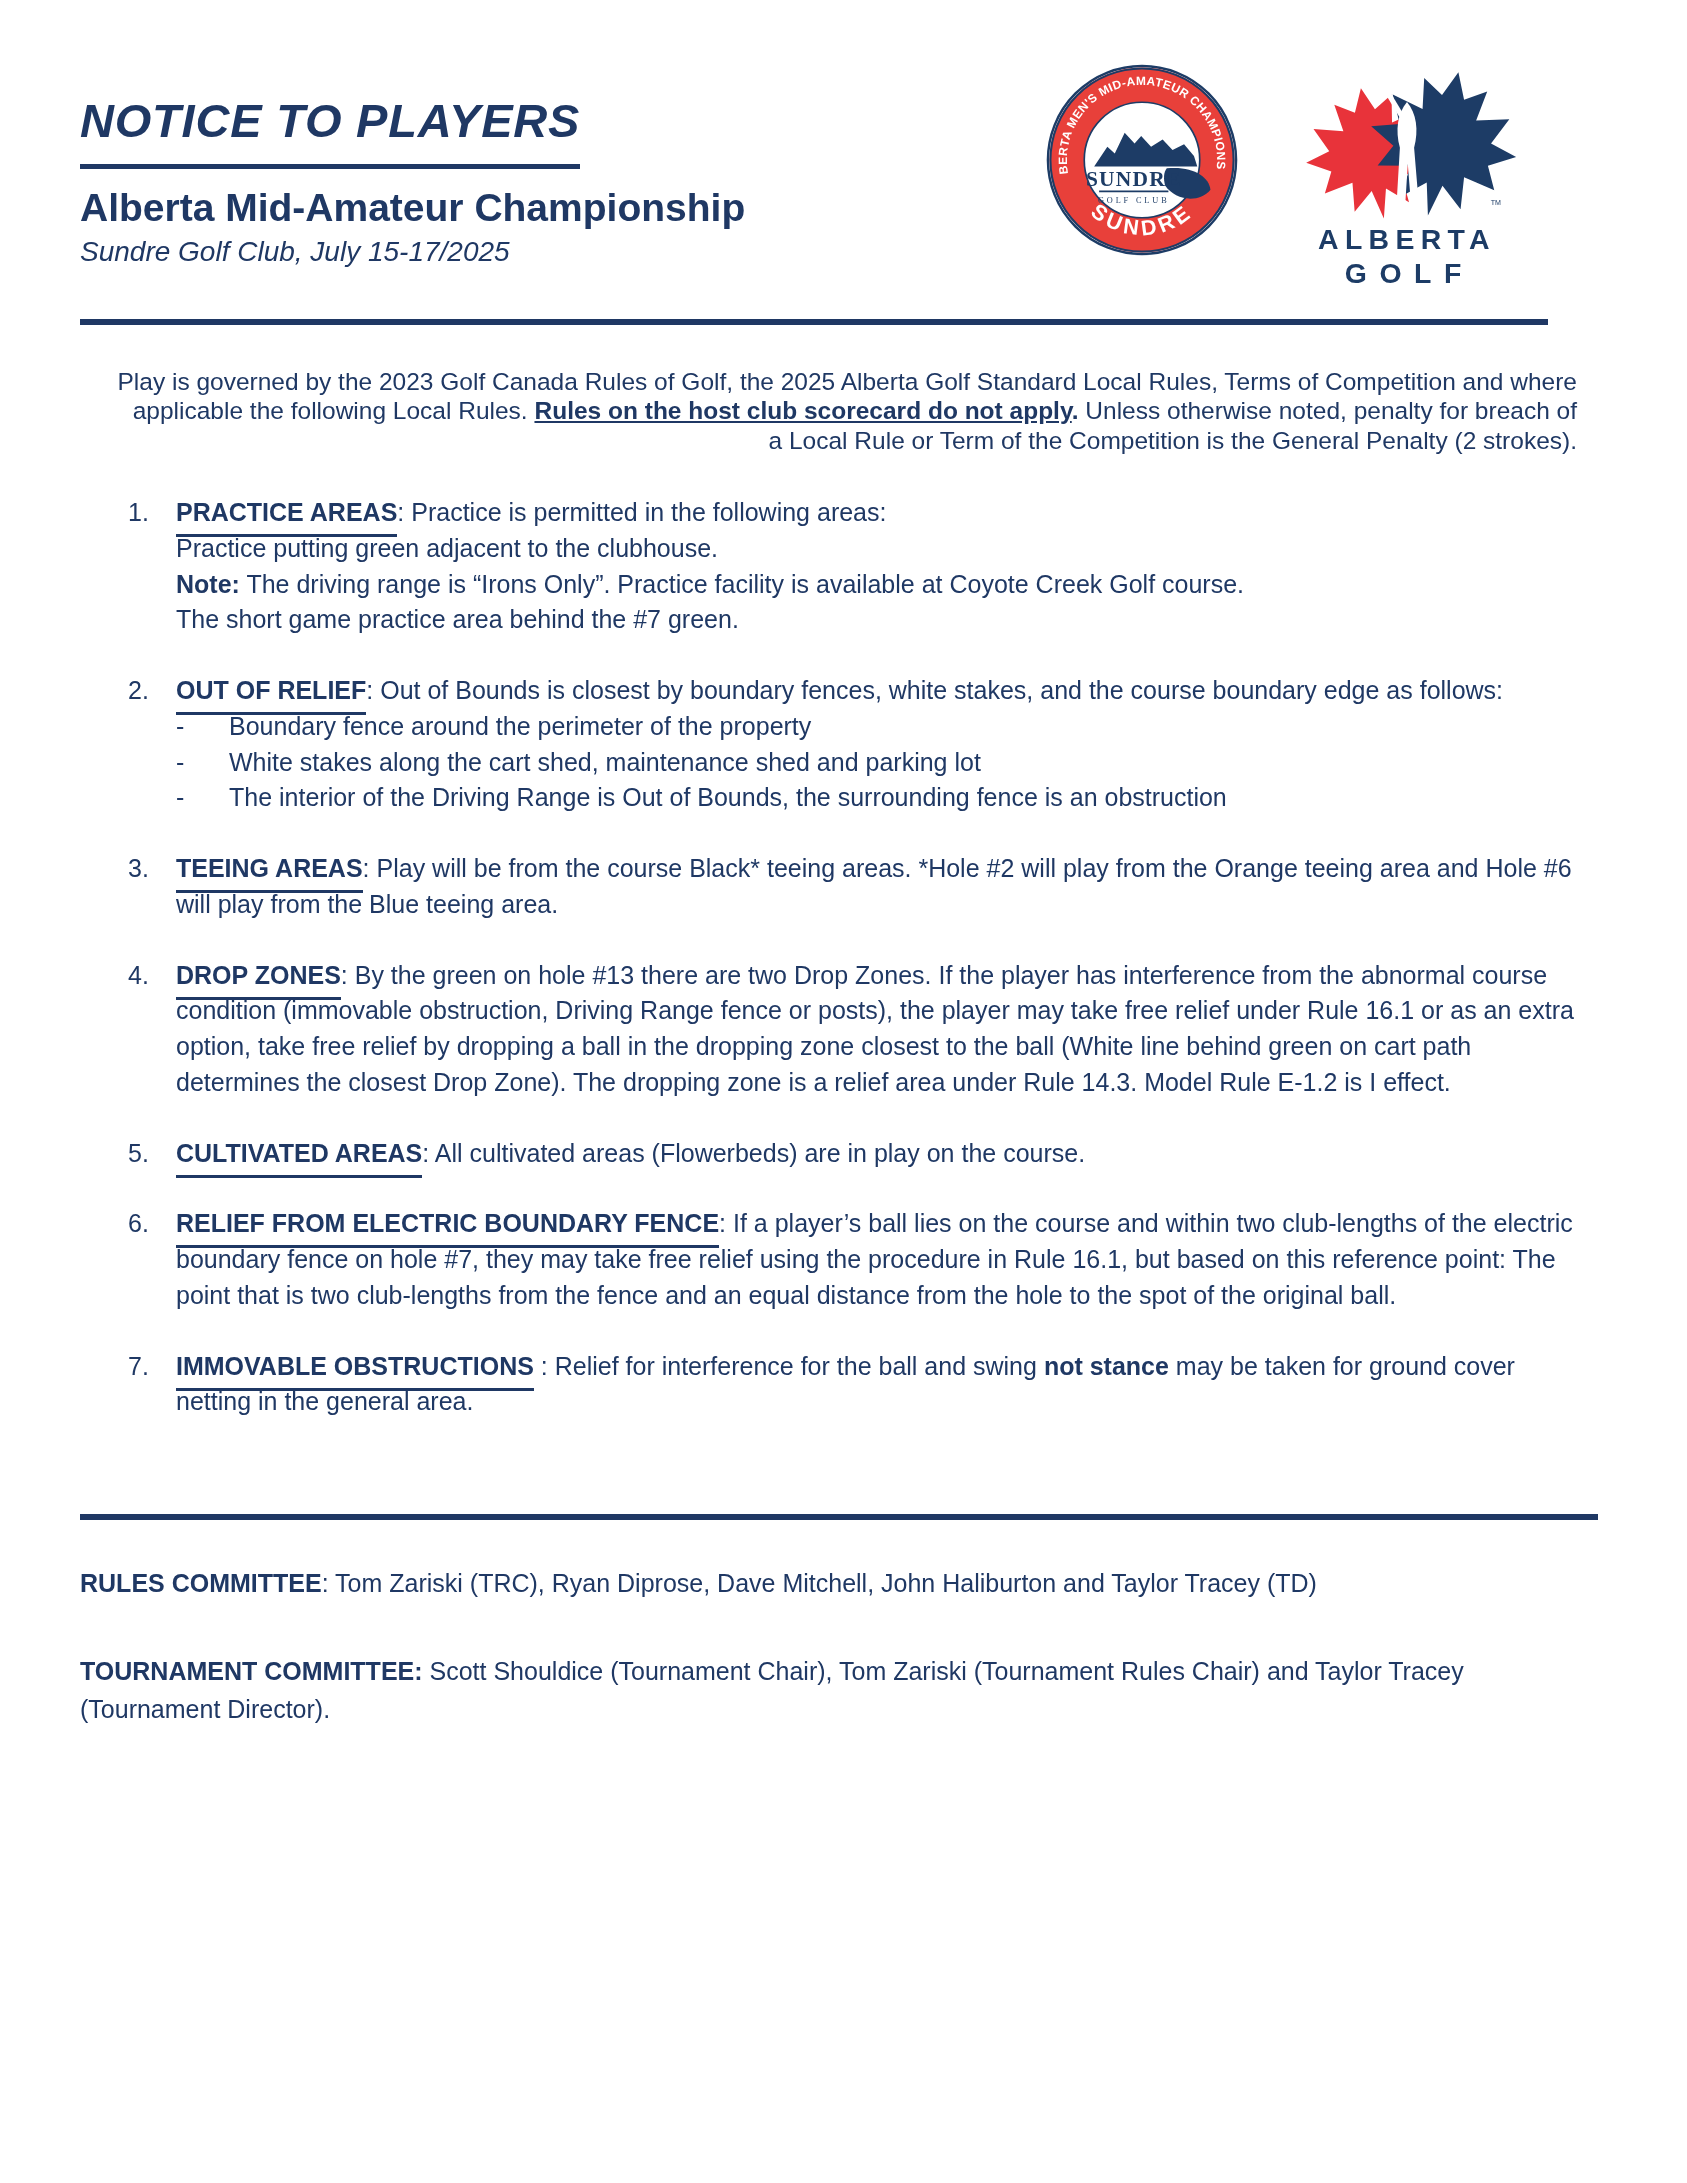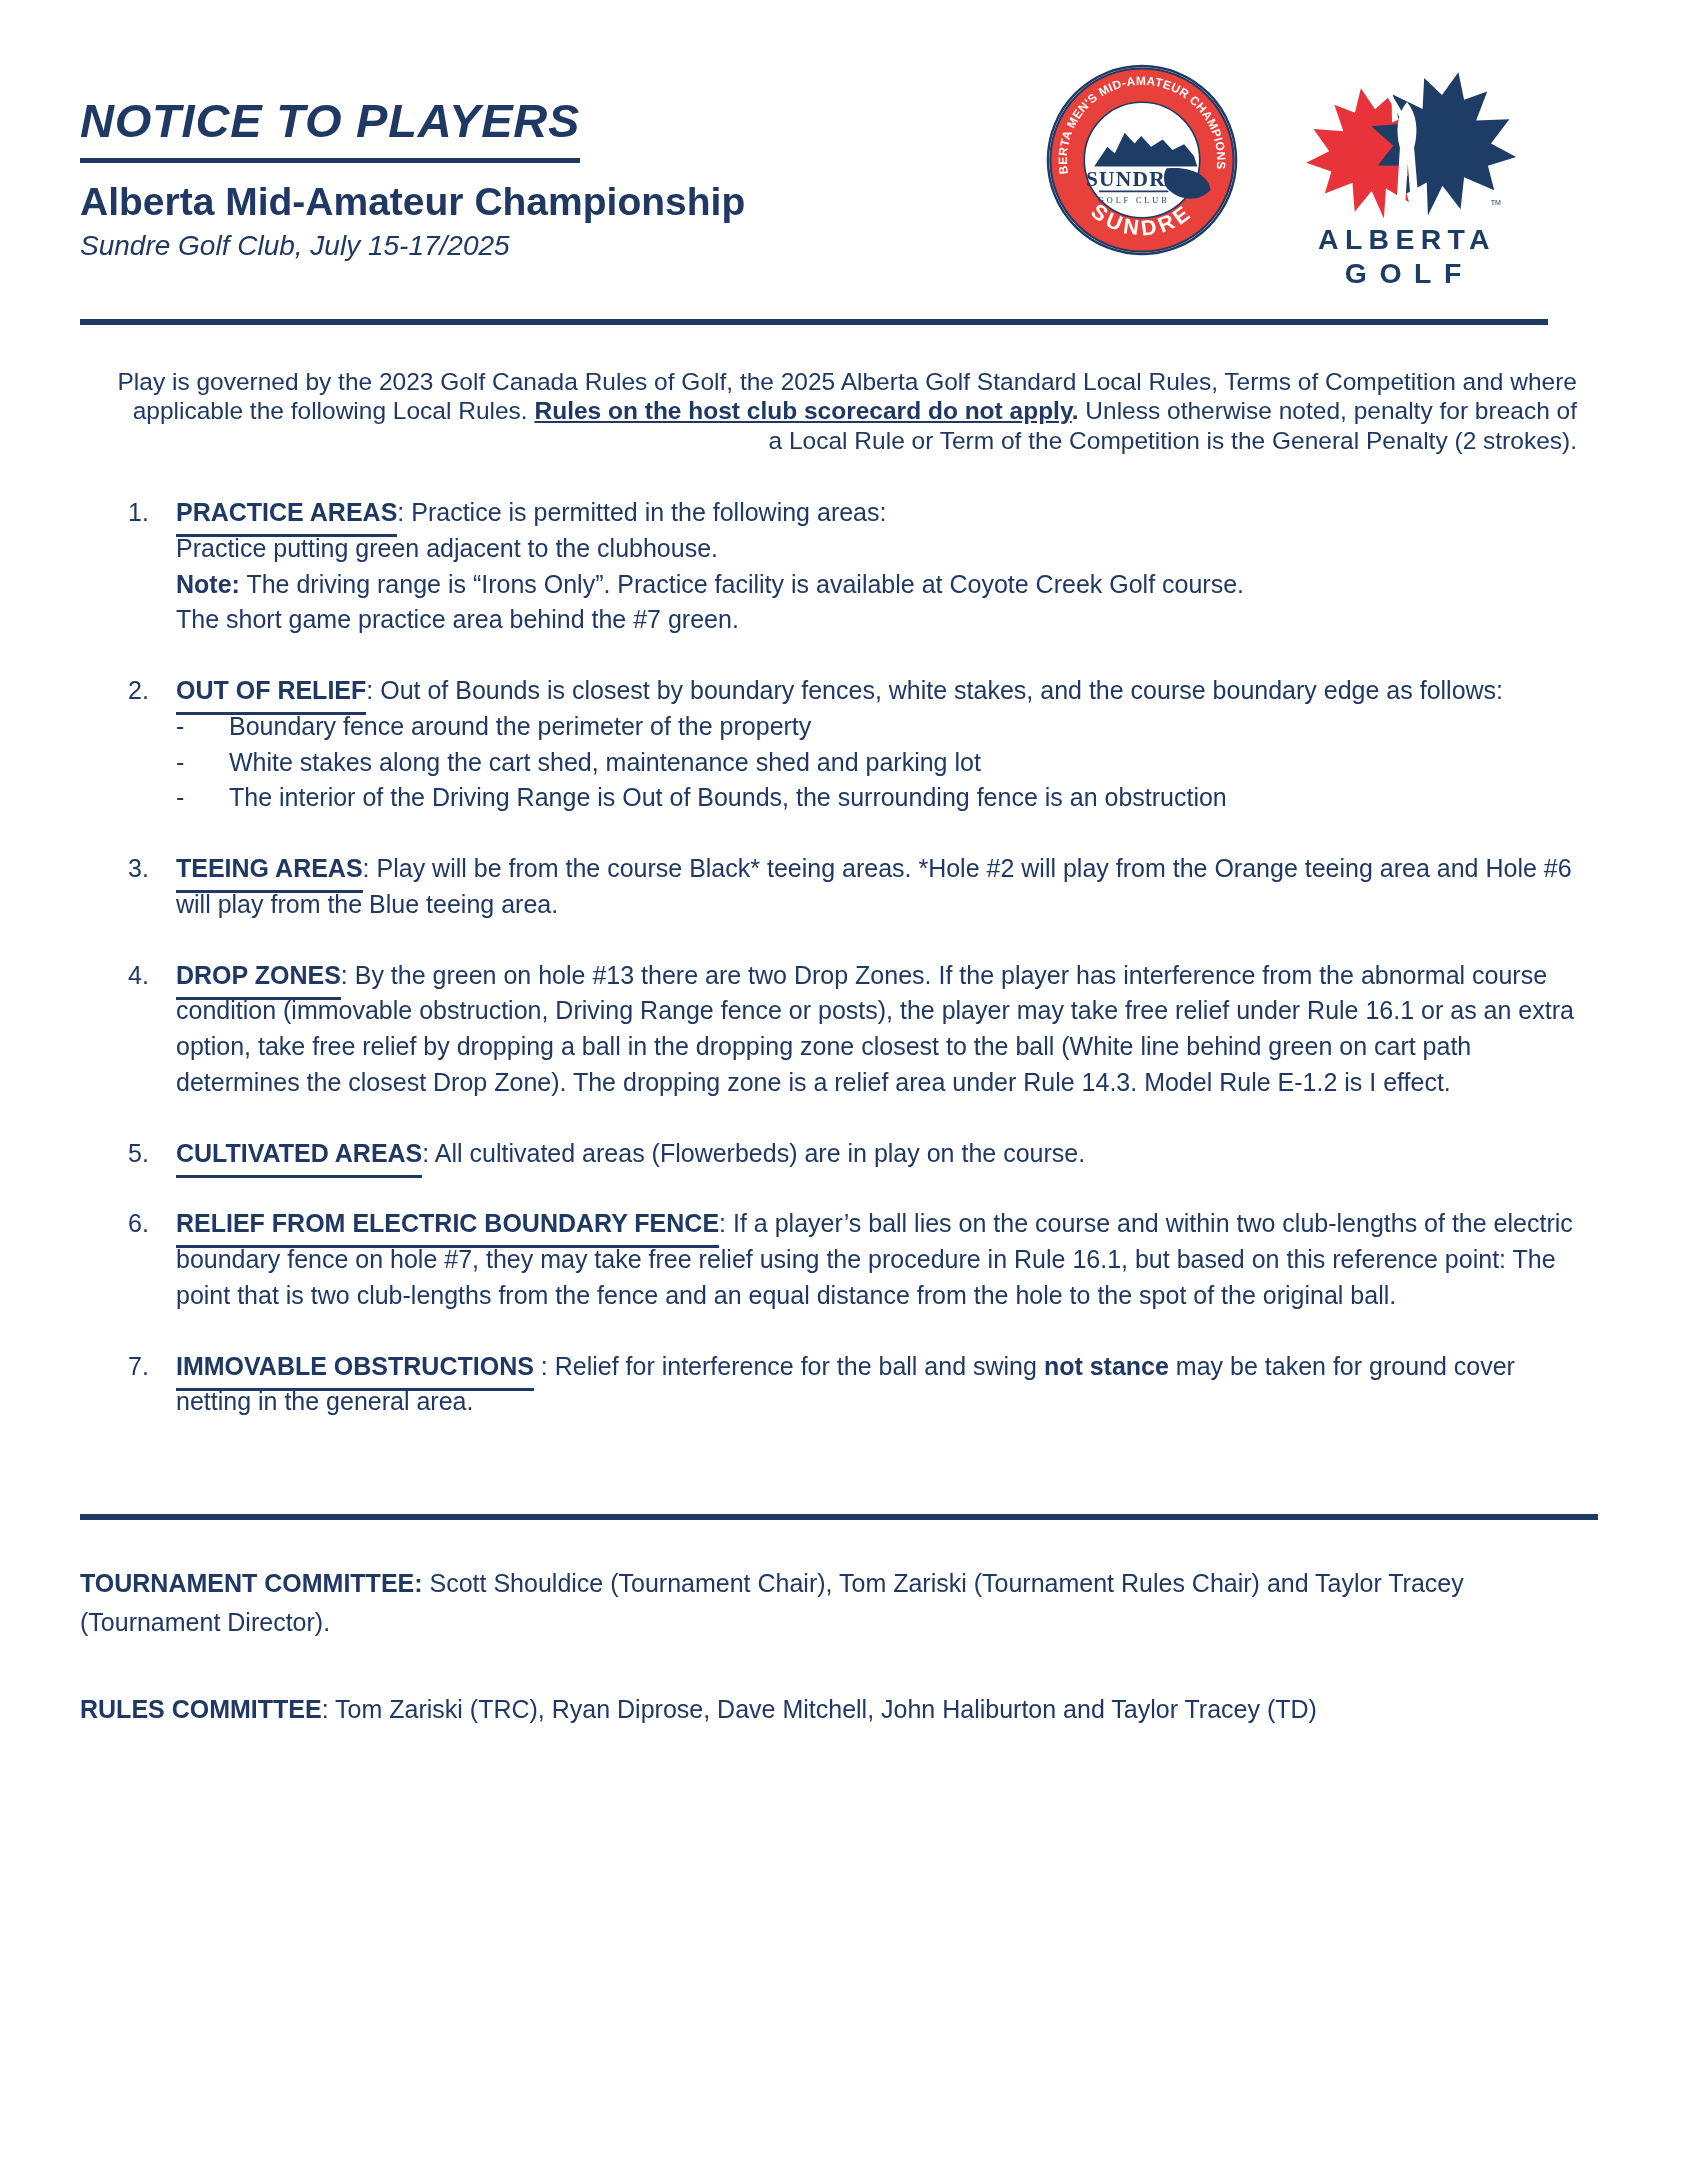--- a/index.html
+++ b/index.html
@@ -8,21 +8,21 @@
     width: 1687px; height: 2183px; position: relative; overflow: hidden;
     background: #ffffff; color: #1f3864;
     font-family: "Liberation Sans", sans-serif;
   }
   
   .header { display: flex; justify-content: space-between; align-items: flex-start;
             padding: 78px 160px 0 80px; }
   .header-text { padding-top: 15px; }
   .title {
     display: inline-block; font-size: 47px; font-weight: bold; font-style: italic;
-    letter-spacing: 0.8px; border-bottom: 5px solid #1f3864; padding-bottom: 10px;
+    letter-spacing: 0.8px; border-bottom: 5px solid #1f3864; padding-bottom: 16px;
   }
   .subtitle { font-size: 39px; font-weight: bold; margin-top: 17px; }
   .venue { font-size: 28px; font-weight: 400; font-style: italic; margin-top: 6px; }
   .logos { display: flex; gap: 46px; align-items: flex-start; margin-top: -17px; }
   .badge-svg { width: 198px; height: 198px; }
   .ag-svg { width: 240px; height: 229px; }
   
   .divider { height: 5.9px; background: #1f3864; }
   .divider-top { margin: 29px 139px 0 80px; }
   .divider-bottom { margin: 94px 89px 0 80px; }
@@ -165,18 +165,18 @@
     <li class="rule-item">
       <span class="rule-number">7.</span>
       <div class="rule-content"><span class="rule-heading">IMMOVABLE OBSTRUCTIONS</span><span> : </span><span><span>Relief for interference for the ball and swing </span><span class="b">not stance</span><span> may be taken for ground cover netting in the general area.</span></span>
         <div></div>
       </div>
     </li>
   </ol>
 
   <div class="divider divider-bottom"></div>
 
+  <p class="committee"><span class="committee-label">RULES COMMITTEE</span><span>: Tom Zariski (TRC), Ryan Diprose, Dave Mitchell, John Haliburton and Taylor Tracey (TD)</span></p>
+
   <p class="committee"><span class="committee-label">TOURNAMENT COMMITTEE:</span><span>  Scott Shouldice (Tournament Chair), Tom Zariski (Tournament Rules Chair) and Taylor Tracey (Tournament Director).</span></p>
-
-  <p class="committee"><span class="committee-label">RULES COMMITTEE</span><span>: Tom Zariski (TRC), Ryan Diprose, Dave Mitchell, John Haliburton and Taylor Tracey (TD)</span></p>
 
 </div>
 
 
 </body></html>

